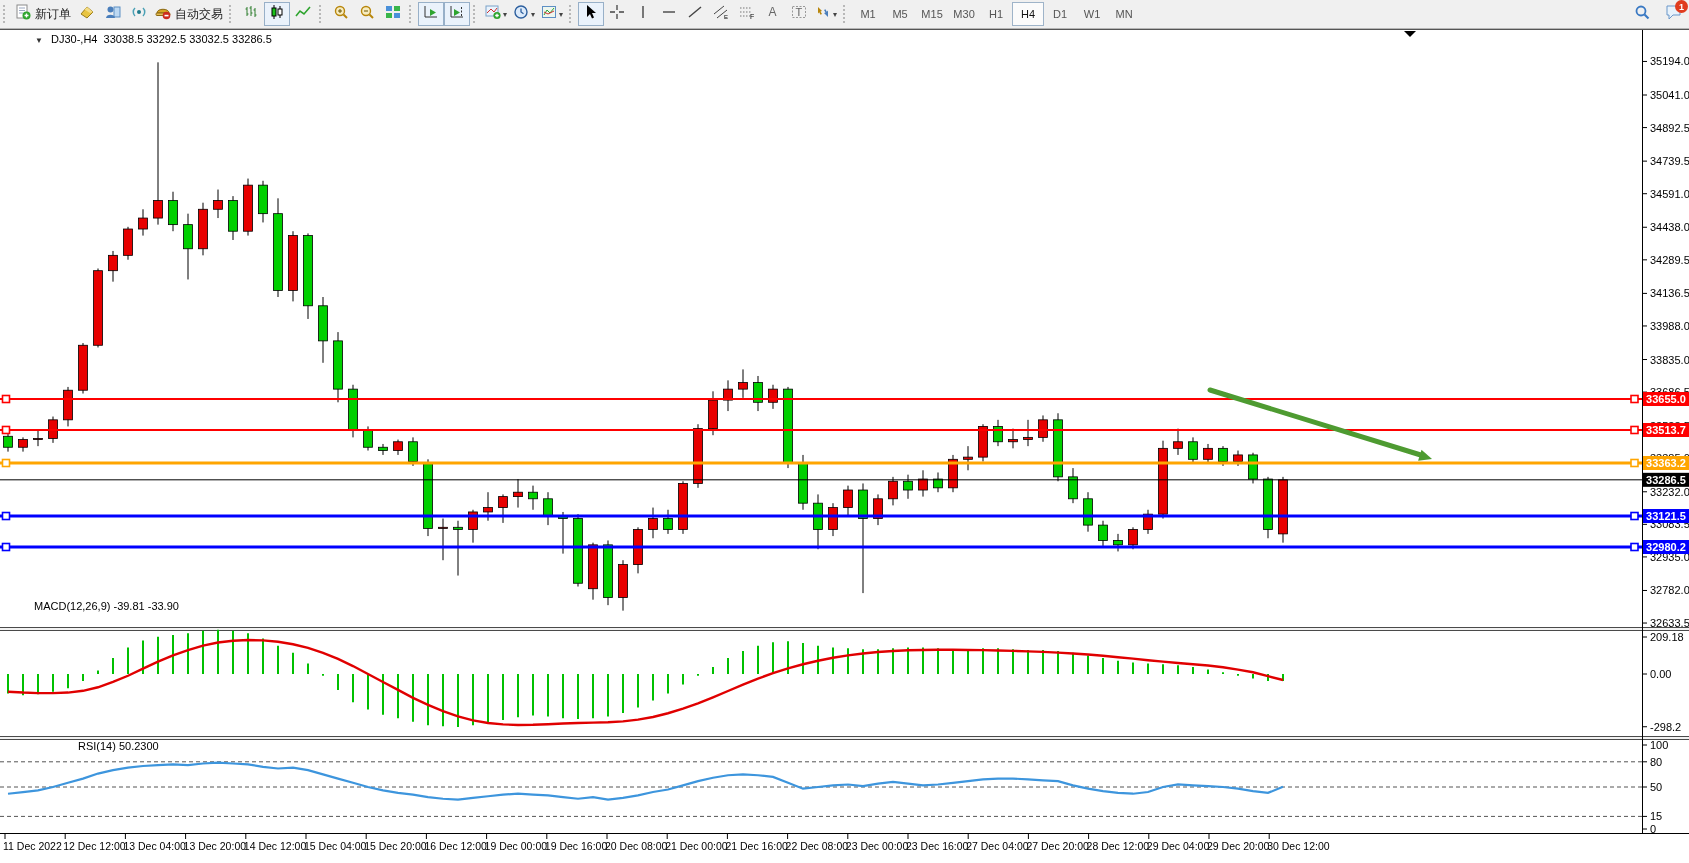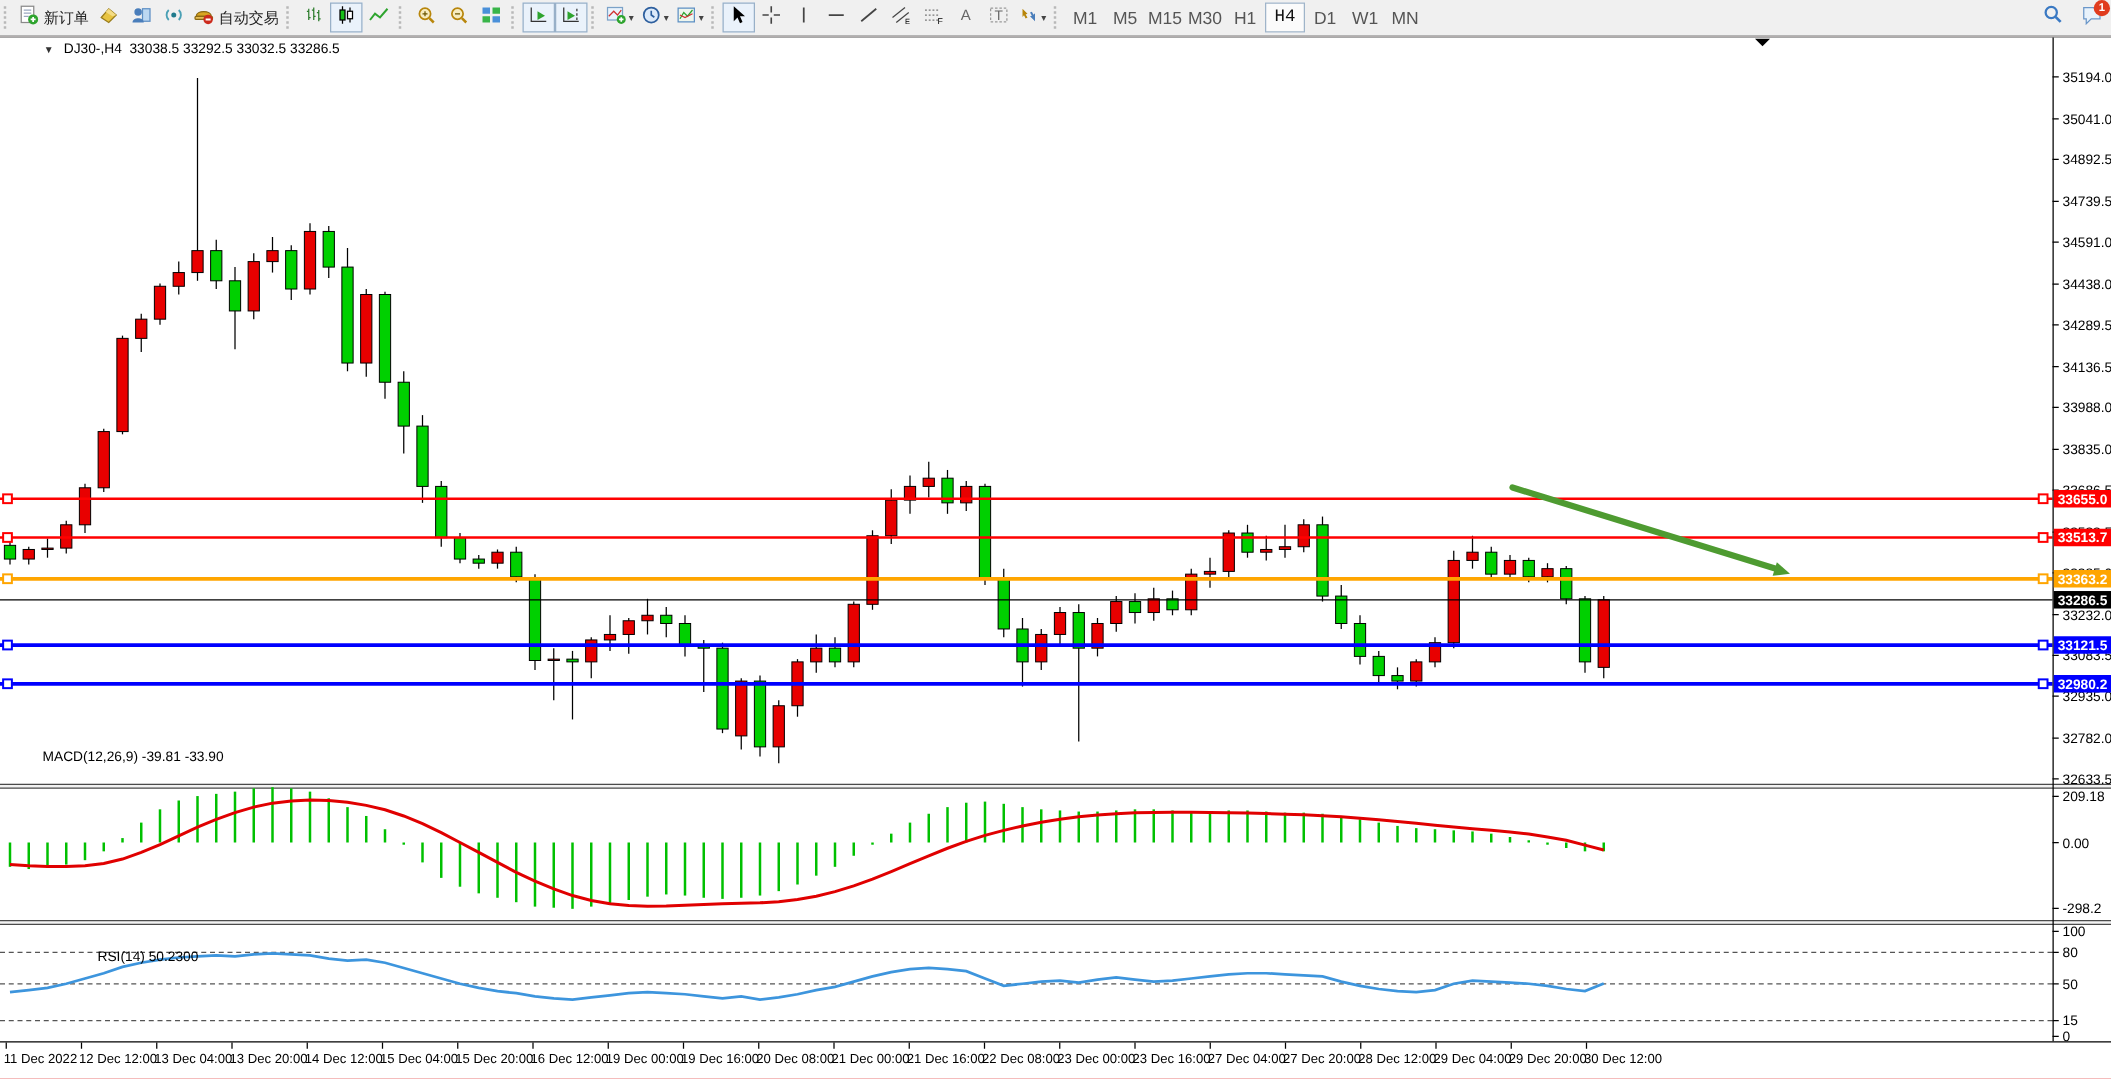--- a/index.html
+++ b/index.html
@@ -1,40 +1,40 @@
 <!DOCTYPE html>
 <html><head>
 <meta charset="utf-8">
 <style>
   html,body{margin:0;padding:0;background:#e9e9e9;font-family:"Liberation Sans",sans-serif;}
-  #app{position:relative;width:1689px;height:863px;background:#ef4444;overflow:hidden;}
+  #app{position:relative;width:1689px;height:863px;background:#86efac;overflow:hidden;}
   
   #toolbar{position:absolute;left:0;top:0;width:1689px;height:28px;background:#f0f0f0;
            border-bottom:1px solid #b5b5b5;display:flex;align-items:center;z-index:5;}
   .grip{width:4px;height:18px;margin:0 3px;border-left:2px dotted #b8b8b8;}
   .tb{display:flex;align-items:center;justify-content:center;height:24px;min-width:26px;
       border:1px solid transparent;background:transparent;padding:0 2px;box-sizing:border-box;cursor:default;}
   .tb.active{border:1px solid #98b0c8;background:#eaf2fb;}
   .tb .txt{font-size:12px;color:#222;margin-left:4px;white-space:nowrap;}
   .tb .dd{font-size:8px;color:#444;margin-left:2px;}
-  .tf{font-size:14px;color:#555;min-width:30px;height:22px;display:flex;align-items:center;justify-content:center;
+  .tf{font-size:11px;color:#555;min-width:30px;height:22px;display:flex;align-items:center;justify-content:center;
       border:1px solid transparent;}
-  .tf.active{border:1px solid #9fb4c9;background:#fbfbfb;color:#111;font-family:Liberation Mono, monospace;}
+  .tf.active{border:1px solid #9fb4c9;background:#fbfbfb;color:#111;}
   #right-tools{margin-left:auto;display:flex;align-items:center;margin-right:6px;}
   #chat-wrap{position:relative;margin-left:10px;}
   #chat-badge{position:absolute;right:-5px;top:-4px;background:#e03c1e;color:#fff;font-size:9px;font-weight:bold;
               border-radius:50%;width:13px;height:13px;display:flex;align-items:center;justify-content:center;}
   
   #chart-area{position:absolute;left:0;top:29px;width:1689px;height:834px;background:#fff;}
   #chart{position:absolute;left:0;top:0;}
   .ovl{position:absolute;font-size:11px;color:#000;z-index:3;white-space:nowrap;margin-left:28px;}
   #chart-title{left:7px;top:4px;}
   #chart-title .tri{font-size:8px;color:#333;margin-right:5px;}
   #macd-label{left:6px;top:571px;}
-  #rsi-label{left:6px;top:731px;padding-left:44px;}
+  #rsi-label{left:6px;top:711px;padding-left:44px;}
 </style>
 </head>
 <body>
 
 <div id="app">
 
   <div id="toolbar">
     <span class="grip"></span>
 
     <div class="tb">

